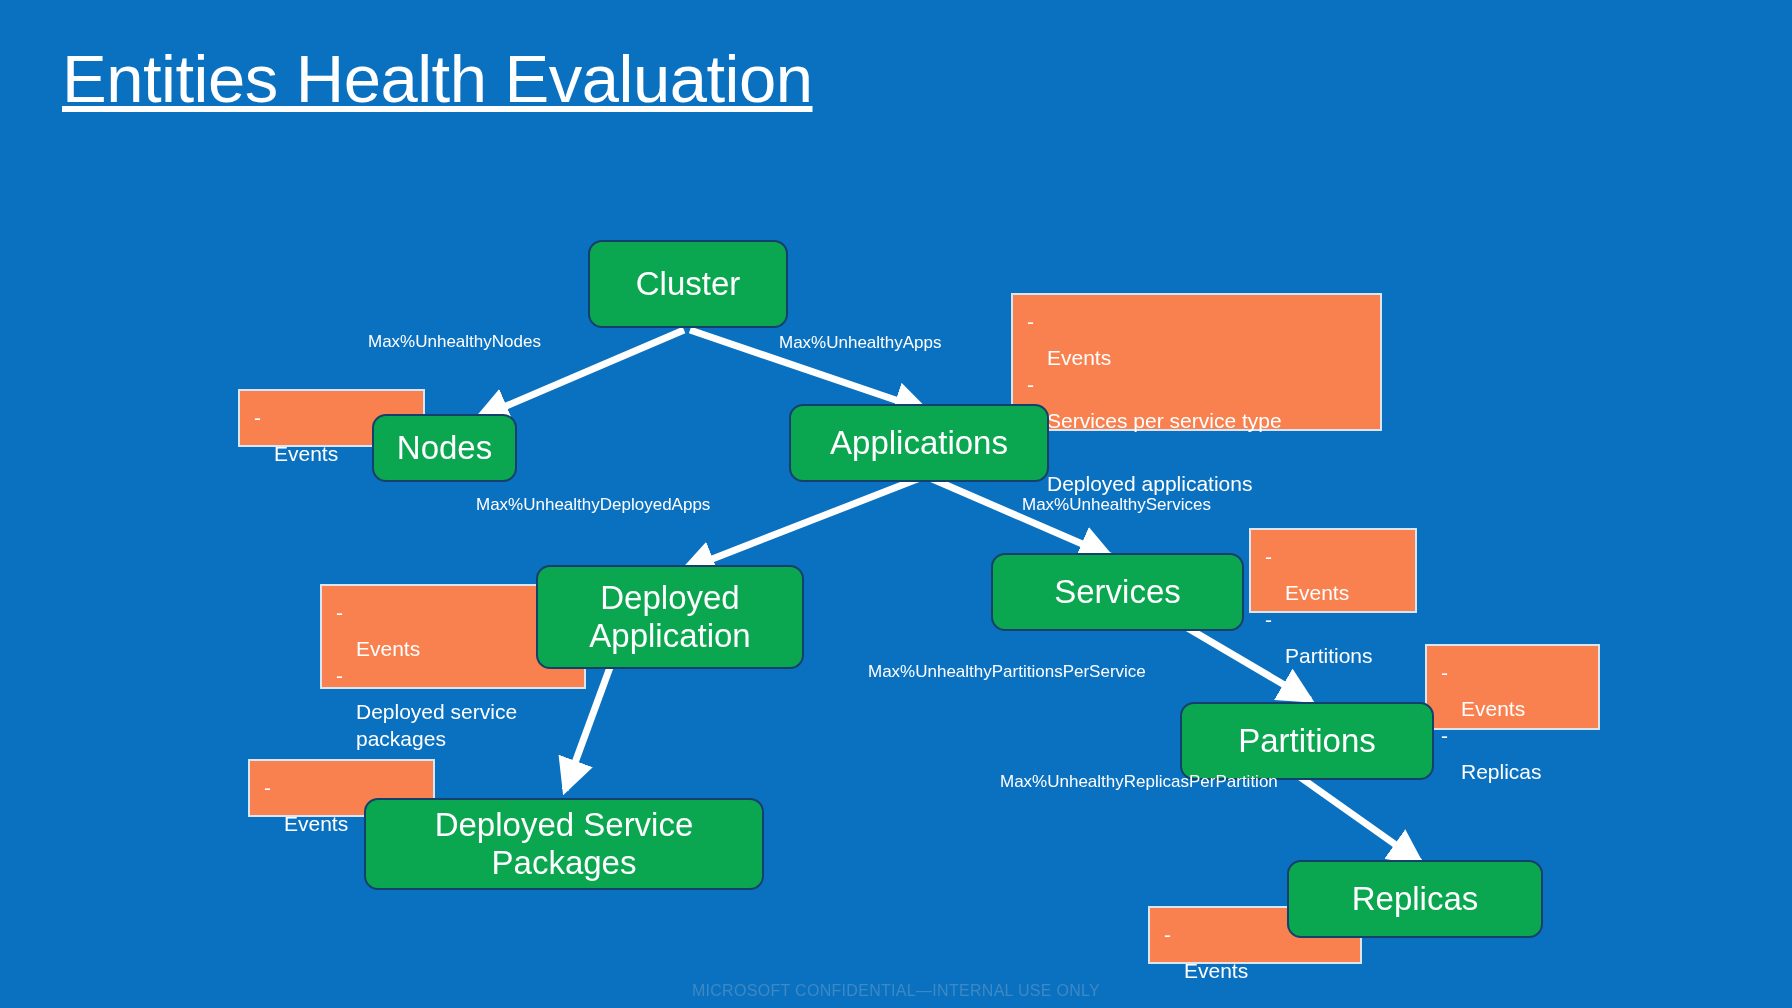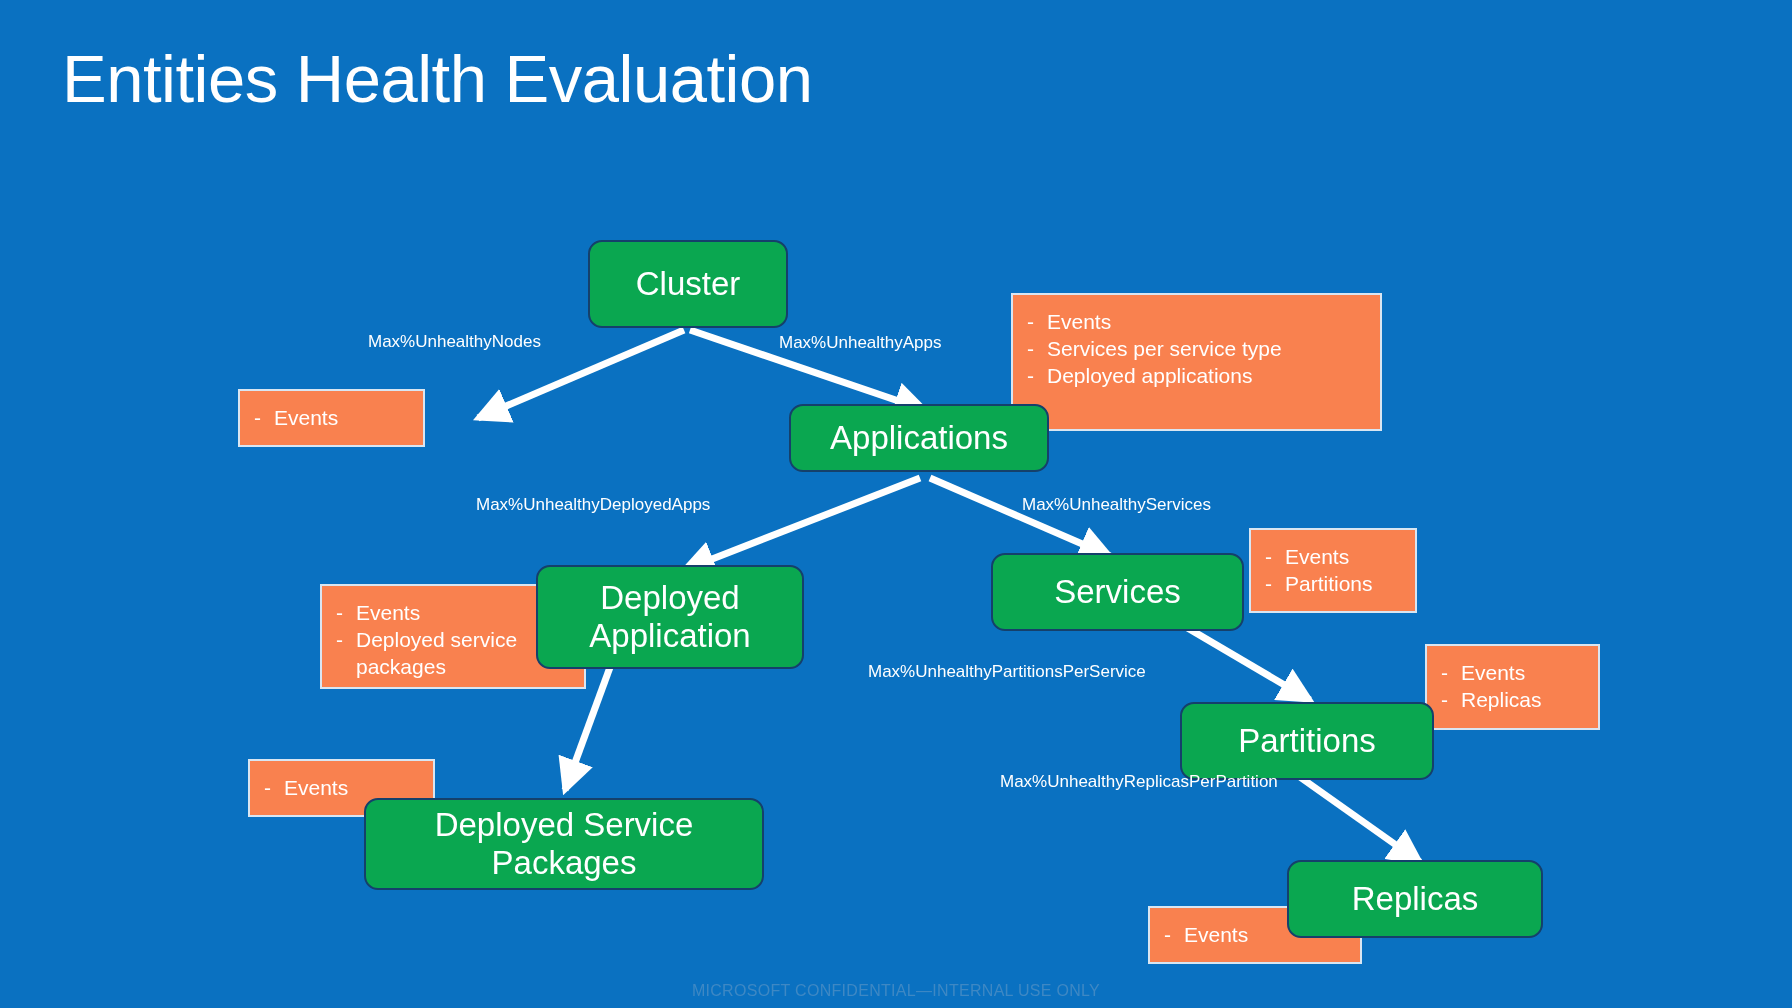--- a/index.html
+++ b/index.html
@@ -28,20 +28,21 @@
   #slide-title {
     position: absolute;
     left: 62px;
     top: 42px;
     font-size: 67px;
     font-weight: 300;
     letter-spacing: -0.5px;
     color: #FFFFFF;
     white-space: nowrap;
     line-height: 1.1;
+    text-decoration: underline;
   }
 
   
   #connectors {
     position: absolute;
     left: 0; top: 0;
     width: 1792px;
     height: 1008px;
     pointer-events: none;
   }
@@ -62,21 +63,21 @@
     display: flex;
     align-items: flex-start;
     gap: 10px;
     white-space: nowrap;
   }
   .note li .dash {
     flex: 0 0 auto;
     width: 10px;
     text-align: left;
   }
-  .note li .txt { white-space: normal; }
+  .note li .txt { white-space: normal; margin-top: 36px; }
   .note.wrap li .txt { max-width: 180px; }
 
   
   .entity {
     position: absolute;
     background: #0AA750;
     border: 2px solid #15406B;
     border-radius: 14px;
     color: #FFFFFF;
     display: flex;
@@ -213,22 +214,23 @@
     <ul>
       <li>
           <span class="dash">-</span>
           <span class="txt">Events</span>
         </li>
     </ul>
   </div>
 
   <div class="entity" style="left:588px; top:240px; width:200px; height:88px;">Cluster</div>
 
-
-  <div class="entity" style="left:789px; top:404px; width:260px; height:68px;">Applications</div>
+  <div class="entity" style="left:372px; top:414px; width:145px; height:68px;">Nodes</div>
+
+  <div class="entity" style="left:789px; top:404px; width:260px; height:78px;">Applications</div>
 
   <div class="entity" style="left:536px; top:565px; width:268px; height:104px;">Deployed Application</div>
 
   <div class="entity" style="left:991px; top:553px; width:253px; height:78px;">Services</div>
 
   <div class="entity" style="left:364px; top:798px; width:400px; height:92px;">Deployed Service Packages</div>
 
   <div class="entity" style="left:1180px; top:702px; width:254px; height:78px;">Partitions</div>
 
   <div class="entity" style="left:1287px; top:860px; width:256px; height:78px;">Replicas</div>

